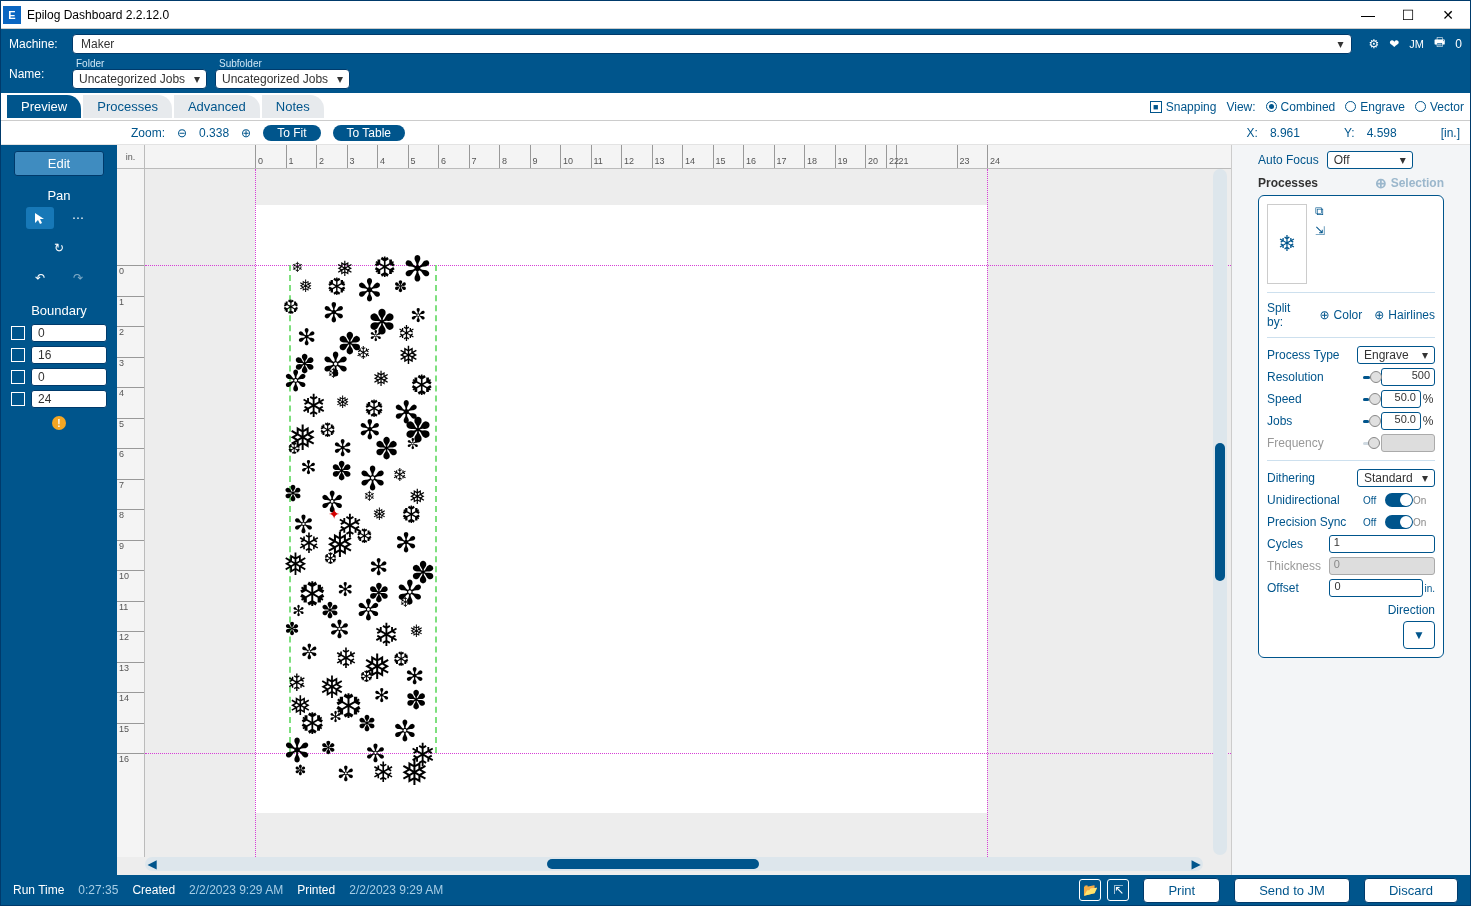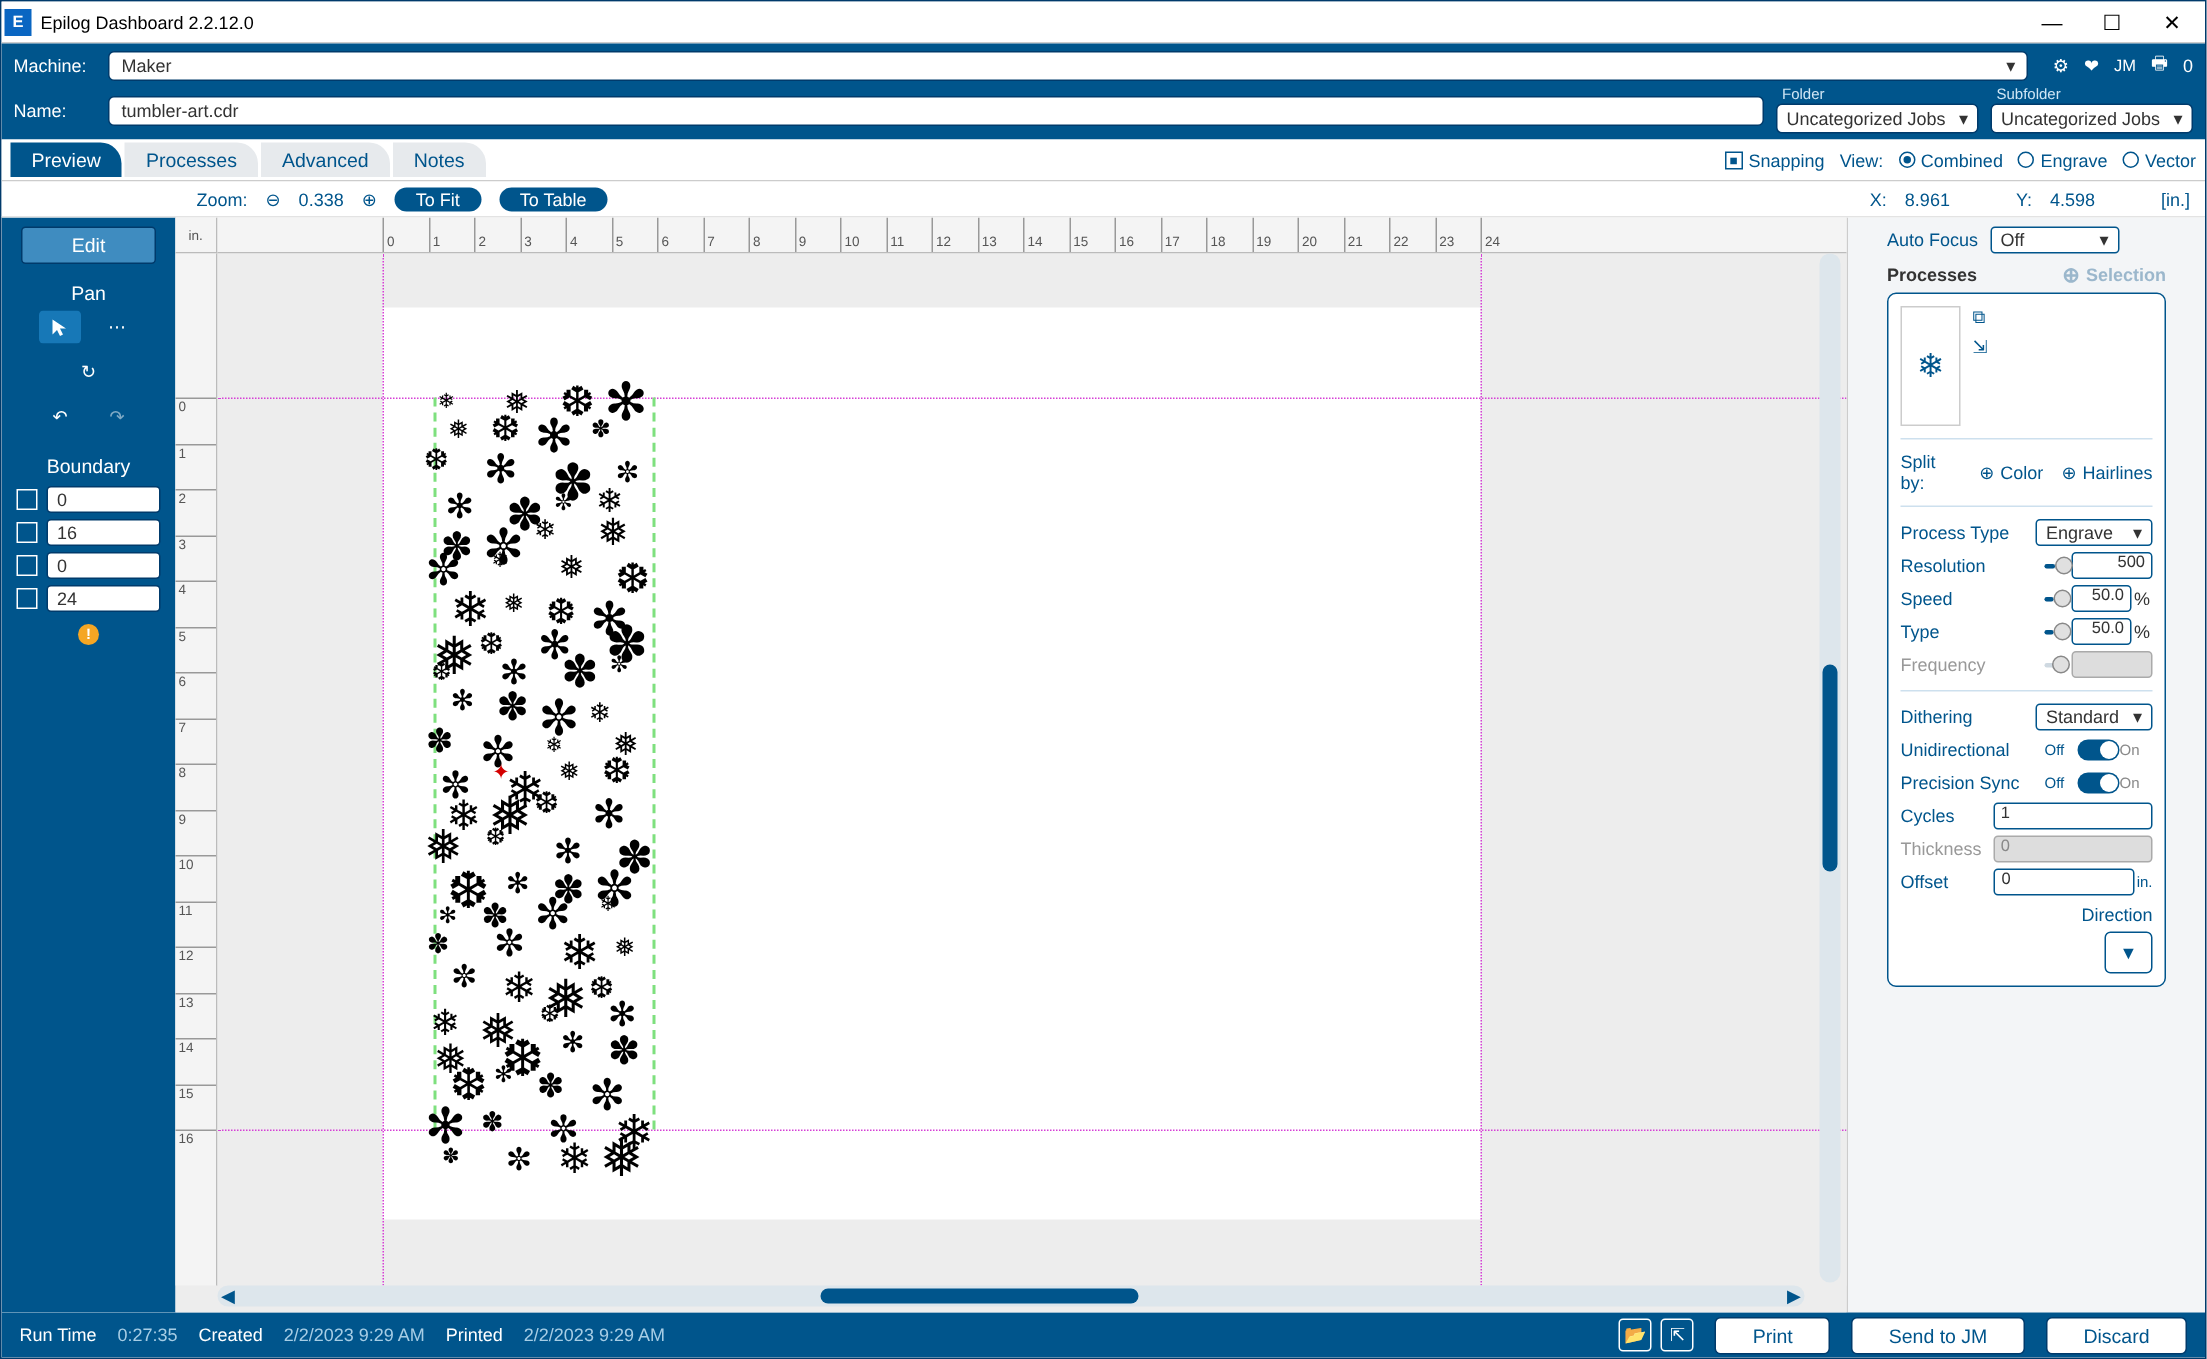--- a/index.html
+++ b/index.html
@@ -108,23 +108,20 @@
     <div class="top-icons">
       <span>⚙</span>
       <span>❤</span>
       <span style="font-weight:normal;font-size:11px">JM</span>
       <span>🖶</span>
       <span>0</span>
     </div>
   </div>
   <div class="topbar-row">
     <div class="topbar-label">Name:</div>
-    <div class="topbar-select">
-      <span>tumbler-art.cdr</span>
-    </div>
     <div class="folder-block">
       <div class="folder-label">Folder</div>
       <div class="folder-select">
         <span>Uncategorized Jobs</span>
           <span>▾</span>
       </div>
     </div>
     <div class="folder-block">
       <div class="folder-label">Subfolder</div>
       <div class="folder-select">
@@ -237,21 +234,21 @@
         <div class="tick" style="left: 476px;">12</div>
         <div class="tick" style="left: 506.5px;">13</div>
         <div class="tick" style="left: 537px;">14</div>
         <div class="tick" style="left: 567.5px;">15</div>
         <div class="tick" style="left: 598px;">16</div>
         <div class="tick" style="left: 628.5px;">17</div>
         <div class="tick" style="left: 659px;">18</div>
         <div class="tick" style="left: 689.5px;">19</div>
         <div class="tick" style="left: 720px;">20</div>
         <div class="tick" style="left: 750.5px;">21</div>
-        <div class="tick" style="left: 781px;">22</div>
+        <div class="tick" style="left: 741px;">22</div>
         <div class="tick" style="left: 811.5px;">23</div>
         <div class="tick" style="left: 842px;">24</div>
       </div>
     <div class="canvas-body">
       <div class="ruler-v" id="ruler-v">
           <div class="tick" style="top: 96px;">0</div>
           <div class="tick" style="top: 126.5px;">1</div>
           <div class="tick" style="top: 157px;">2</div>
           <div class="tick" style="top: 187.5px;">3</div>
           <div class="tick" style="top: 218px;">4</div>
@@ -436,21 +433,21 @@
         <span class="label">Speed</span>
         <div class="slider">
             <div class="track"></div>
             <div class="fill" style="width:50%"></div>
             <div class="thumb" style="left:50%"></div>
           </div>
         <div class="param-input" style="width:40px">50.0</div>
         <span style="width:14px;text-align:center;color:#333">%</span>
       </div>
       <div class="param-row">
-        <span class="label">Type</span>
+        <span class="label">Jobs</span>
         <div class="slider">
             <div class="track"></div>
             <div class="fill" style="width:50%"></div>
             <div class="thumb" style="left:50%"></div>
           </div>
         <div class="param-input" style="width:40px">50.0</div>
         <span style="width:14px;text-align:center;color:#333">%</span>
       </div>
       <div class="param-row">
         <span class="label" style="color:#999">Frequency</span>

